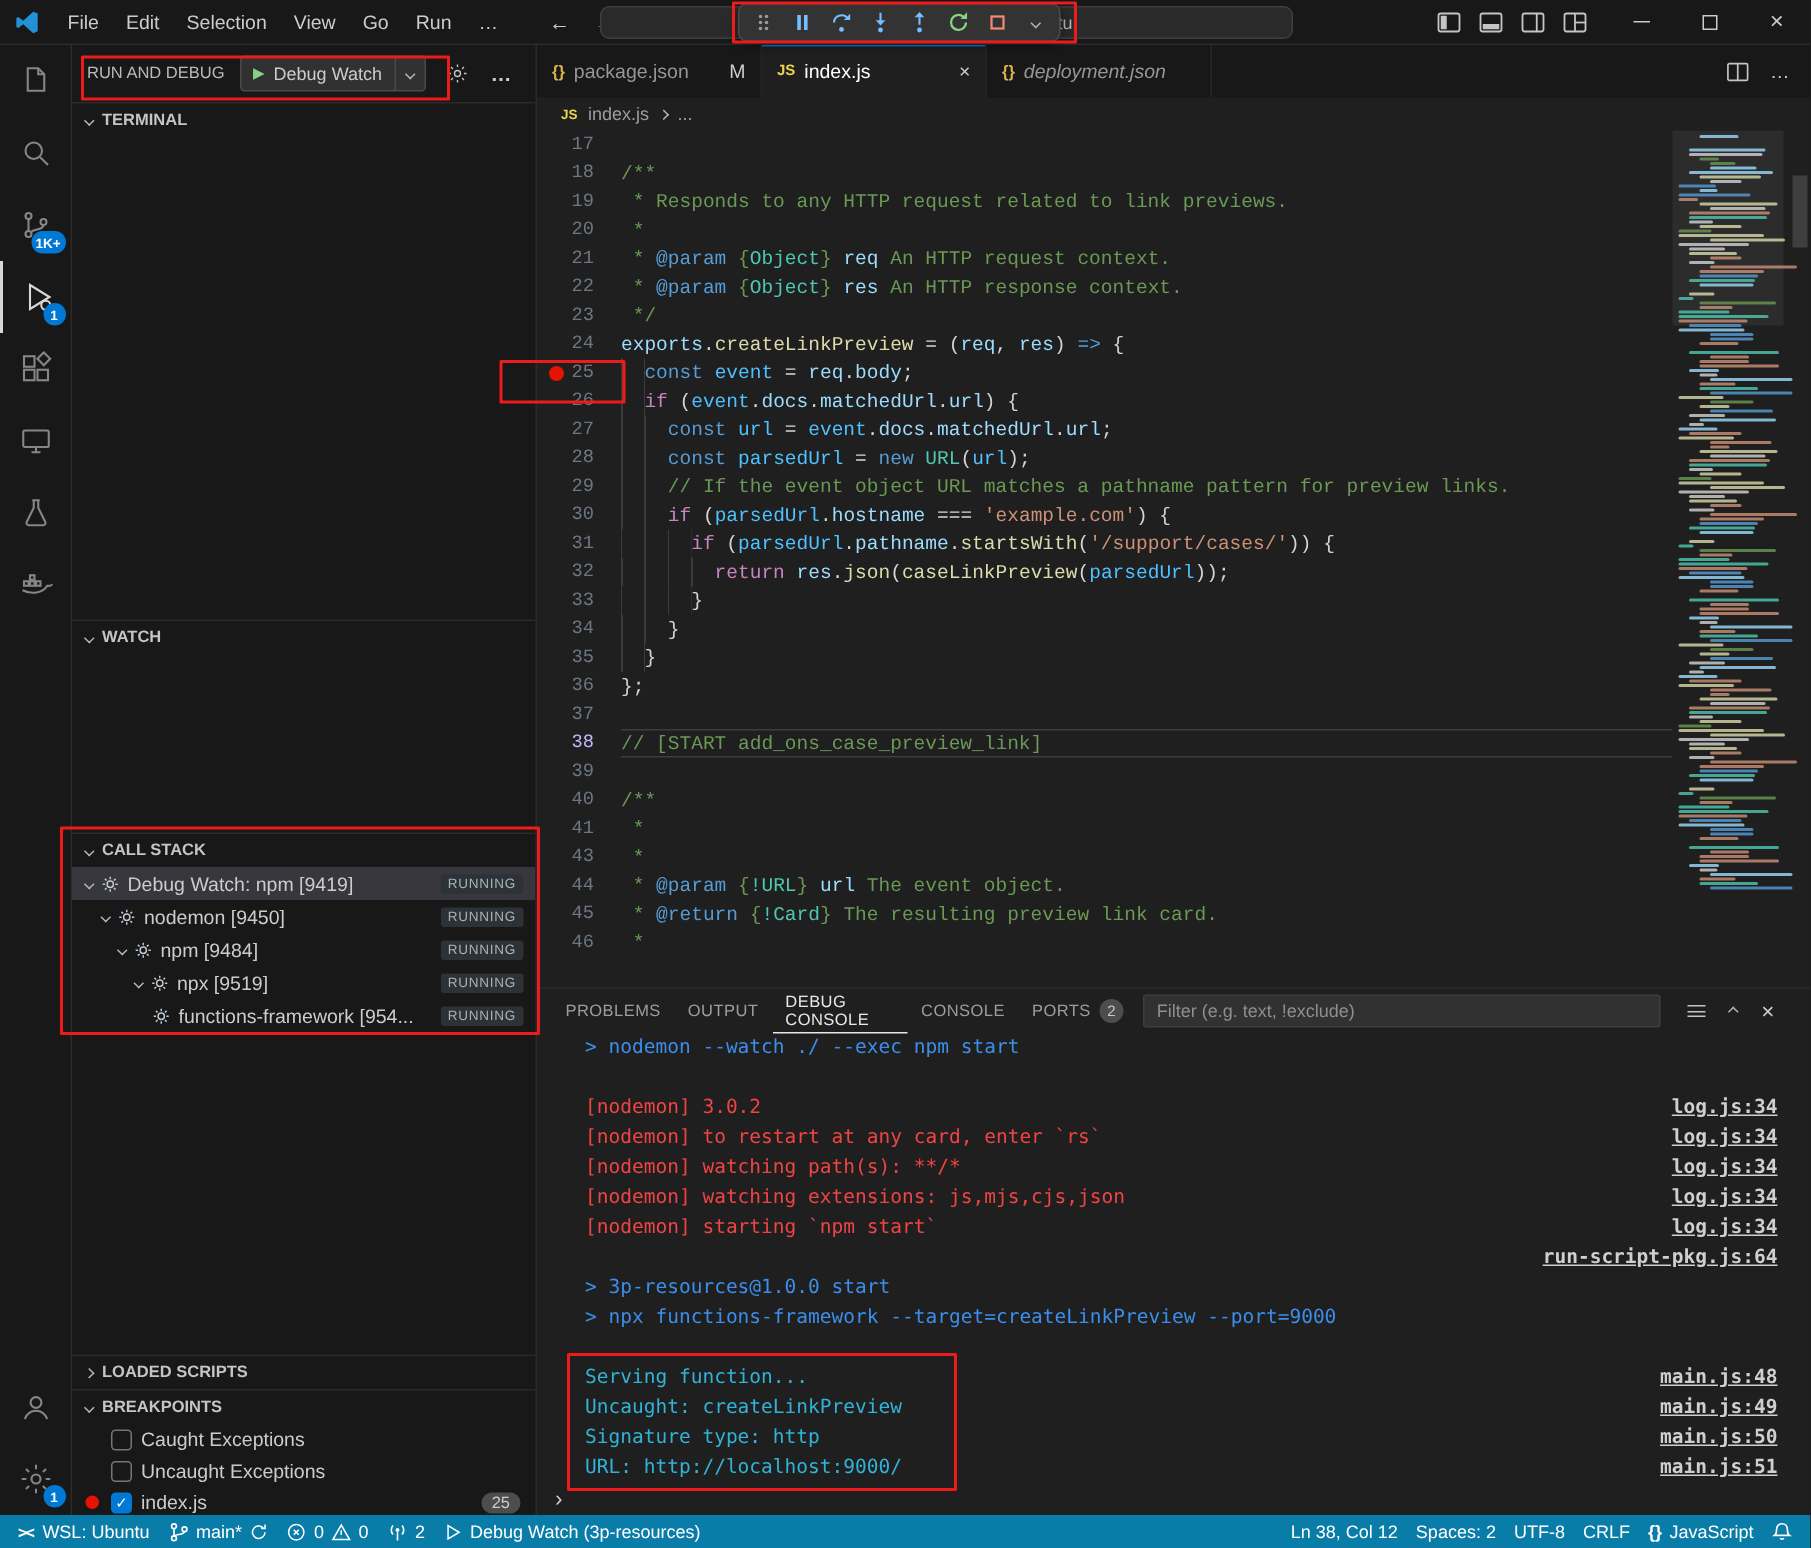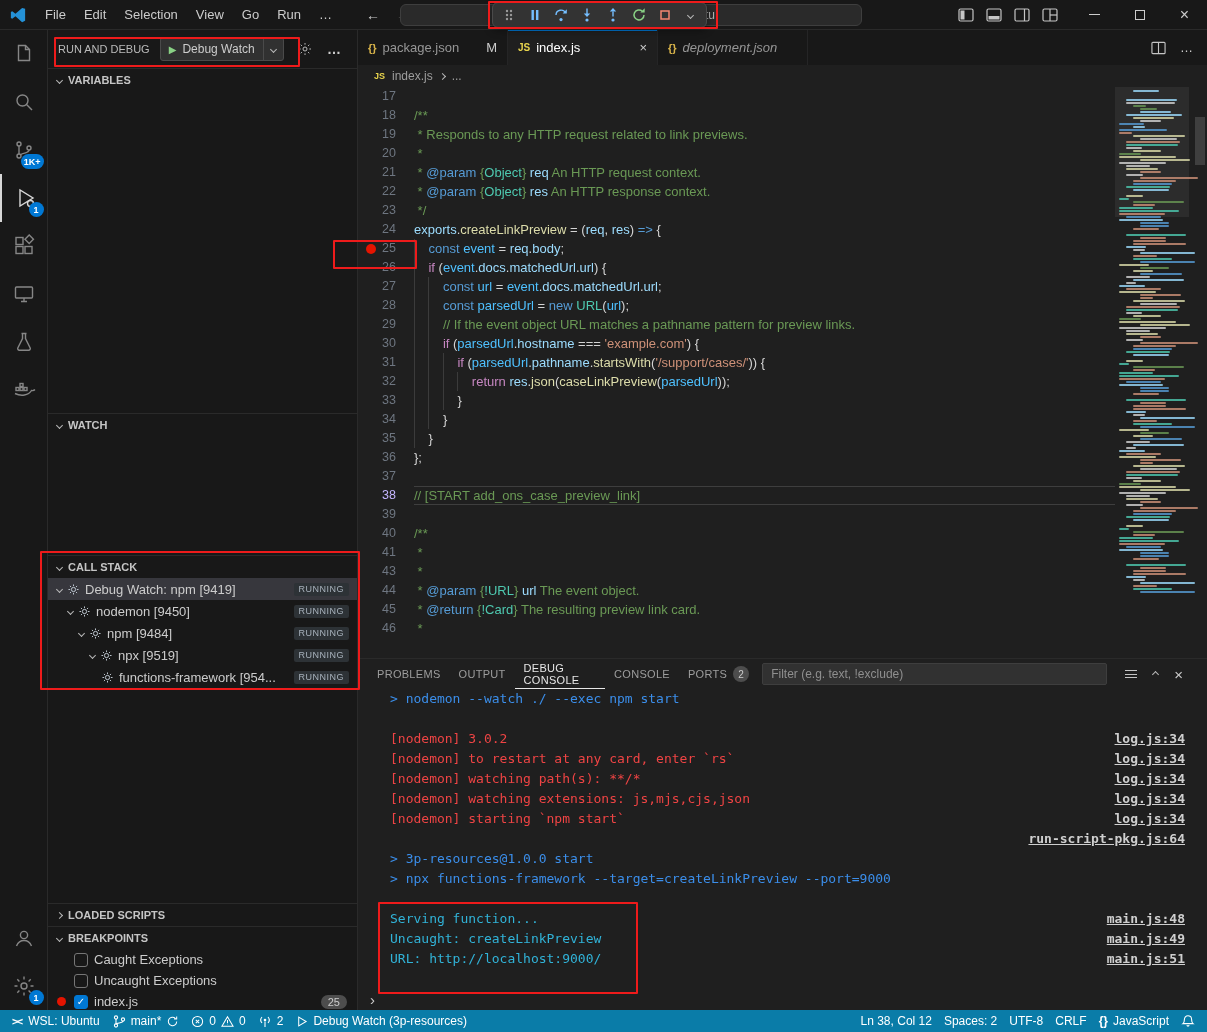--- a/index.html
+++ b/index.html
@@ -71,21 +71,21 @@
 .tab.active{background:#1f1f1f;color:#fff;box-shadow:inset 0 1px 0 var(--accent)}
 .tab.preview .tab-label{font-style:italic}
 .tab-icon.js-icon{color:#e8d44d;font-weight:bold;font-size:10px}
 .tab-icon.json-icon{color:#d9b44a;font-weight:bold;font-size:11px}
 .tab-label{flex:1}
 .tab-mod,.tab-close{margin-left:6px;font-size:13px;color:#ccc}
 .tab-actions{margin-left:auto;display:flex;align-items:center;gap:14px;padding:0 14px;color:#ccc}
 .tab-actions svg{stroke:#c5c5c5;fill:none;stroke-width:1.2}
 .breadcrumb{height:22px;display:flex;align-items:center;gap:7px;padding:0 16px;font-size:12px;color:#9d9d9d;flex:none}
 .bc-js{color:#e8d44d;font-weight:bold;font-size:9px}
-.code-area{height:571px;display:flex;position:relative;flex:none;overflow:hidden;font-family:Liberation Sans, sans-serif;font-size:13px}
+.code-area{height:571px;display:flex;position:relative;flex:none;overflow:hidden;font-family:Liberation Mono, monospace;font-size:13px}
 .code-lines{flex:1;min-width:0;overflow:hidden}
 .code-line{display:flex;height:19px;line-height:19px}
 .gutter{width:56px;flex:none;position:relative;text-align:right;padding-right:18px;color:#6e7681;font-size:12.5px}
 .code-line.current .lnum{color:#c4b5fd}
 .bp-dot{position:absolute;left:8px;top:5px;width:10px;height:10px;border-radius:50%;background:var(--breakpoint_red)}
 .line-content{flex:1;white-space:pre;min-width:0}
 .code-line.current .line-content{box-shadow:inset 0 1px 0 #3e3e3e,inset 0 -1px 0 #3e3e3e}
 .indent{display:inline-block;height:19px;vertical-align:top;background-image:repeating-linear-gradient(to right,#3b3b3b 0,#3b3b3b 1px,transparent 1px,transparent 2ch)}
 .tok-cmt{color:#6a9955}.tok-kw{color:#569cd6}.tok-ctrl{color:#c586c0}.tok-str{color:#ce9178}.tok-fn{color:#dcdcaa}.tok-var{color:#9cdcfe}.tok-cvar{color:#4fc1ff}.tok-type{color:#4ec9b0}.tok-punc{color:#d4d4d4}.tok-tag{color:#569cd6}
 .minimap{width:92px;flex:none;position:relative;padding:3px 18px 0 4px}
@@ -333,21 +333,21 @@
             <circle cx="12" cy="12" r="3"></circle>
             <path d="M12 3v2.5M12 18.5V21M3 12h2.5M18.5 12H21M5.6 5.6l1.8 1.8M16.6 16.6l1.8 1.8M18.4 5.6l-1.8 1.8M7.4 16.6l-1.8 1.8"></path>
           </svg>
       </span>
       <span class="sb-more">…</span>
     </div>
 
     <section class="sec sec-variables">
       <div class="sec-header">
           <i class="chev down"></i>
-          <span>VARIABLES</span>
+          <span>TERMINAL</span>
         </div>
       <div class="sec-body"></div>
     </section>
 
     <section class="sec sec-watch">
       <div class="sec-header">
           <i class="chev down"></i>
           <span>WATCH</span>
         </div>
       <div class="sec-body"></div>
@@ -859,20 +859,24 @@
           </div>
           <div class="console-line">
             <span class="cl-text c-cyan">Serving function...</span>
             <span class="cl-link">main.js:48</span>
           </div>
           <div class="console-line">
             <span class="cl-text c-cyan">Uncaught: createLinkPreview</span>
             <span class="cl-link">main.js:49</span>
           </div>
           <div class="console-line">
+            <span class="cl-text c-cyan">Signature type: http</span>
+            <span class="cl-link">main.js:50</span>
+          </div>
+          <div class="console-line">
             <span class="cl-text c-cyan">URL: http://localhost:9000/</span>
             <span class="cl-link">main.js:51</span>
           </div>
         </div>
       <div class="console-input">
         <span>›</span>
       </div>
     </div>
   </div>
 </div>

